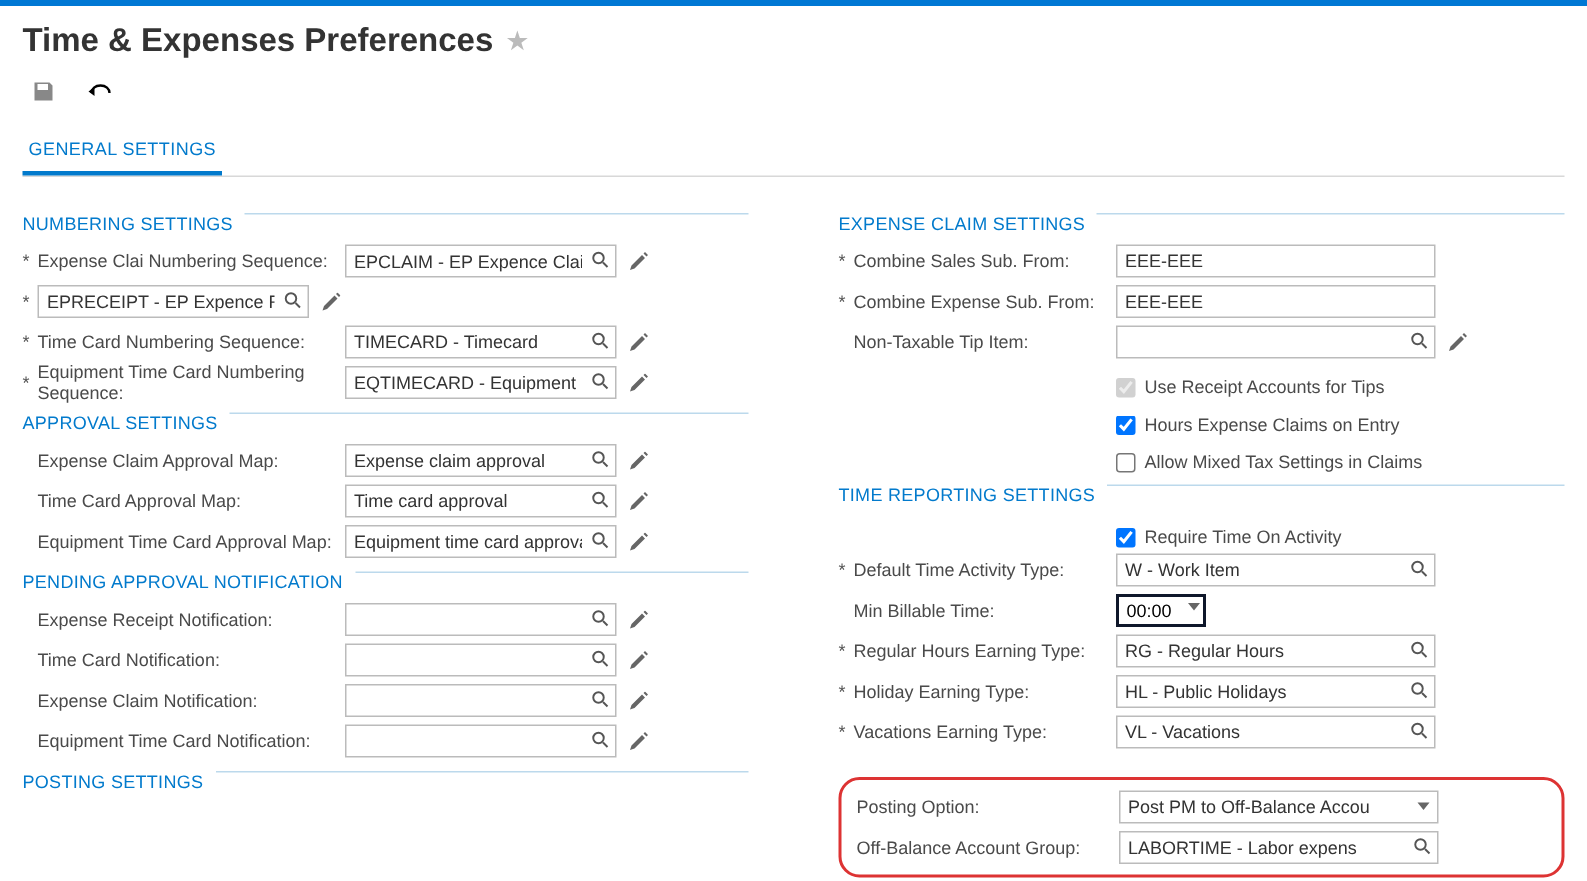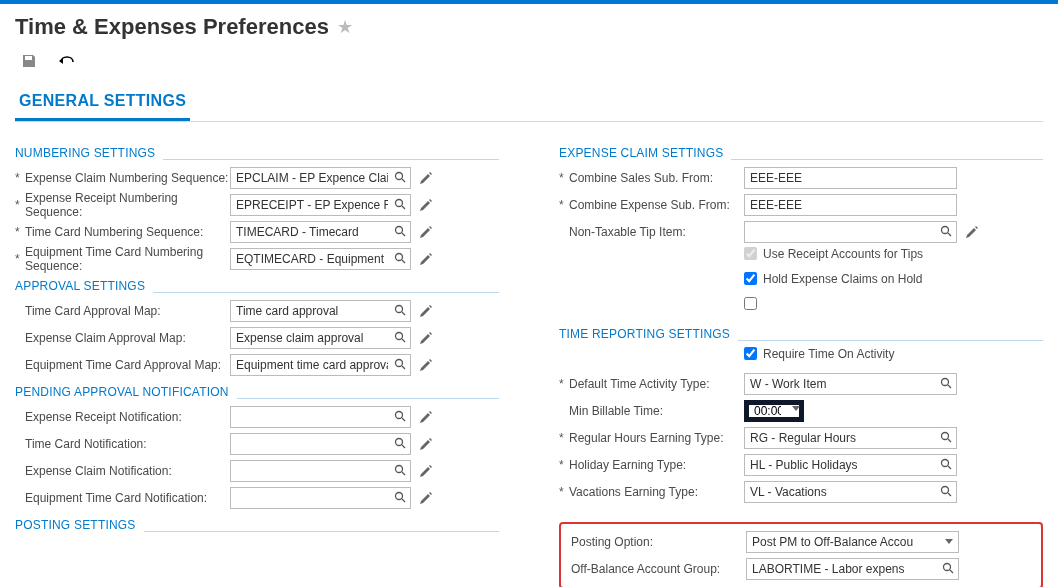--- a/index.html
+++ b/index.html
@@ -5,43 +5,43 @@
 *{box-sizing:border-box;margin:0;padding:0;font-family:Arial,Helvetica,sans-serif}
 body{background:#fff;font-size:12px;color:#333;overflow-x:hidden}
 .topbar{height:4px;background:#0078d4}
 .page{padding:10px 15px;width:1058px}
 .title-row{display:flex;align-items:center;gap:8px;margin-bottom:12px}
 .title{font-size:22px;color:#333;font-weight:700}
 .star{color:#bbb;font-size:18px;cursor:pointer}
 .toolbar{display:flex;gap:20px;margin-bottom:14px;padding-left:5px}
 .ticon{width:18px;height:18px;cursor:pointer;display:flex;align-items:center;justify-content:center}
 .tab-row{border-bottom:1px solid #d8d8d8;margin-bottom:16px}
-.tab{display:inline-block;padding:8px 4px;color:#027acc;font-size:16px;letter-spacing:.3px;border-bottom:3px solid #027acc;font-weight:700}
+.tab{display:inline-block;padding:8px 4px;color:#027acc;font-size:12px;letter-spacing:.3px;border-bottom:3px solid #027acc;font-weight:400}
 .columns{display:flex;gap:60px}
 .col{flex:1;min-width:0}
-.section-head{display:flex;align-items:flex-end;gap:8px;margin:8px 0 6px;color:#027acc;font-size:12px;letter-spacing:.2px}
+.section-head{display:flex;align-items:flex-start;gap:8px;margin:8px 0 6px;color:#027acc;font-size:12px;letter-spacing:.2px}
 .section-head .line{flex:1;height:1px;background:#bcd9ec}
 .field-row{display:flex;align-items:center;margin:3px 0;height:24px}
 .req{width:10px;color:#555}
 .lbl{width:205px;color:#4a4a4a}
 .lbl-r{width:175px;color:#4a4a4a}
 .input-wrap{position:relative;width:181px}
 .input-wrap input{width:100%;height:22px;border:1px solid #bbb;padding:2px 22px 2px 5px;font-size:12px;color:#333;background:#fff}
 .input-wrap .mag{position:absolute;right:4px;top:3px;width:14px;height:14px;cursor:pointer;display:flex;align-items:center;justify-content:center}
 .edit{width:16px;height:16px;margin-left:6px;cursor:pointer;display:flex;align-items:center;justify-content:center}
-.chk-row{display:flex;align-items:flex-start;margin:3px 0;height:22px;gap:6px}
+.chk-row{display:flex;align-items:flex-end;margin:3px 0;height:22px;gap:6px}
 .chk-row input[type=checkbox]{width:13px;height:13px}
 .chk-row .chklbl{color:#4a4a4a}
 .input-small{width:60px;position:relative}
-.input-small input{width:100%;height:22px;border:5px solid #0f172a;padding:2px 18px 2px 5px;font-size:12px}
+.input-small input{width:100%;height:22px;border:2px solid #0f172a;padding:2px 18px 2px 5px;font-size:12px}
 .caret{position:absolute;right:4px;top:6px;width:0;height:0;border-left:4px solid transparent;border-right:4px solid transparent;border-top:5px solid #666;cursor:pointer}
 .input-wrap-r{position:relative;width:213px}
 .input-wrap-r input{width:100%;height:22px;border:1px solid #bbb;padding:2px 12px 2px 5px;font-size:12px;color:#333;background:#fff}
 .input-wrap-r .mag{position:absolute;right:4px;top:3px;width:14px;height:14px;cursor:pointer;display:flex;align-items:center;justify-content:center}
-.redbox{border:2px solid #d33;border-radius:4px;padding:3px 6px 3px 0;margin-top:18px}
+.redbox{border:2px solid #d33;border-radius:14px;padding:3px 6px 3px 0;margin-top:18px}
 svg{display:block}
 .right-offset{margin-left:185px}
 </style>
 </head>
 <body>
 
 <div class="topbar"></div>
 <div class="page">
 
   <div class="title-row">
@@ -70,40 +70,39 @@
   <div class="columns">
     <div class="col">
 
       <div class="section-head">
           <span>NUMBERING SETTINGS</span>
           <div class="line"></div>
         </div>
 
       <div class="field-row">
         <span class="req">*</span>
-        <span class="lbl">Expense Claim Numbering Sequence:</span>
+        <span class="lbl">Expense Clai Numbering Sequence:</span>
         <div class="input-wrap">
           <input value="EPCLAIM - EP Expence Clai" style="">
           <span class="mag">
               <svg width="12" height="12" viewBox="0 0 12 12">
                 <circle cx="5" cy="5" r="3.5" fill="none" stroke="#555" stroke-width="1.3"></circle>
                 <line x1="8" y1="8" x2="11" y2="11" stroke="#555" stroke-width="1.3"></line>
               </svg>
             </span>
         </div>
         <span class="edit">
             <svg width="13" height="13" viewBox="0 0 13 13">
               <path fill="#666" d="M1 12l1-3 7-7 2 2-7 7-3 1zm9-11l2 2 1-1-2-2-1 1z"></path>
             </svg>
           </span>
       </div>
 
       <div class="field-row">
         <span class="req">*</span>
-        <span class="lbl">Expense Receipt Numbering Sequence:</span>
         <div class="input-wrap"><input value="EPRECEIPT - EP Expence R" style=""><span class="mag">
               <svg width="12" height="12" viewBox="0 0 12 12">
                 <circle cx="5" cy="5" r="3.5" fill="none" stroke="#555" stroke-width="1.3"></circle>
                 <line x1="8" y1="8" x2="11" y2="11" stroke="#555" stroke-width="1.3"></line>
               </svg>
             </span></div>
         <span class="edit">
             <svg width="13" height="13" viewBox="0 0 13 13">
               <path fill="#666" d="M1 12l1-3 7-7 2 2-7 7-3 1zm9-11l2 2 1-1-2-2-1 1z"></path>
             </svg>
@@ -143,38 +142,38 @@
       </div>
 
       <div class="section-head">
           <span>APPROVAL SETTINGS</span>
           <div class="line"></div>
         </div>
 
 
       <div class="field-row">
         <span class="req"></span>
+        <span class="lbl">Expense Claim Approval Map:</span>
+        <div class="input-wrap"><input value="Expense claim approval" style=""><span class="mag">
+              <svg width="12" height="12" viewBox="0 0 12 12">
+                <circle cx="5" cy="5" r="3.5" fill="none" stroke="#555" stroke-width="1.3"></circle>
+                <line x1="8" y1="8" x2="11" y2="11" stroke="#555" stroke-width="1.3"></line>
+              </svg>
+            </span></div>
+        <span class="edit">
+            <svg width="13" height="13" viewBox="0 0 13 13">
+              <path fill="#666" d="M1 12l1-3 7-7 2 2-7 7-3 1zm9-11l2 2 1-1-2-2-1 1z"></path>
+            </svg>
+          </span>
+      </div>
+
+      <div class="field-row">
+        <span class="req"></span>
         <span class="lbl">Time Card Approval Map:</span>
         <div class="input-wrap"><input value="Time card approval" style=""><span class="mag">
-              <svg width="12" height="12" viewBox="0 0 12 12">
-                <circle cx="5" cy="5" r="3.5" fill="none" stroke="#555" stroke-width="1.3"></circle>
-                <line x1="8" y1="8" x2="11" y2="11" stroke="#555" stroke-width="1.3"></line>
-              </svg>
-            </span></div>
-        <span class="edit">
-            <svg width="13" height="13" viewBox="0 0 13 13">
-              <path fill="#666" d="M1 12l1-3 7-7 2 2-7 7-3 1zm9-11l2 2 1-1-2-2-1 1z"></path>
-            </svg>
-          </span>
-      </div>
-
-      <div class="field-row">
-        <span class="req"></span>
-        <span class="lbl">Expense Claim Approval Map:</span>
-        <div class="input-wrap"><input value="Expense claim approval" style=""><span class="mag">
               <svg width="12" height="12" viewBox="0 0 12 12">
                 <circle cx="5" cy="5" r="3.5" fill="none" stroke="#555" stroke-width="1.3"></circle>
                 <line x1="8" y1="8" x2="11" y2="11" stroke="#555" stroke-width="1.3"></line>
               </svg>
             </span></div>
         <span class="edit">
             <svg width="13" height="13" viewBox="0 0 13 13">
               <path fill="#666" d="M1 12l1-3 7-7 2 2-7 7-3 1zm9-11l2 2 1-1-2-2-1 1z"></path>
             </svg>
           </span>
@@ -306,24 +305,25 @@
             </svg>
           </span>
       </div>
 
       <div class="chk-row right-offset">
         <input type="checkbox" checked="" disabled="" style="">
         <span class="chklbl">Use Receipt Accounts for Tips</span>
       </div>
       <div class="chk-row right-offset">
         <input type="checkbox" checked="" style="">
-        <span class="chklbl">Hold Expense Claims on Hold</span>
+        <span class="chklbl">Hours Expense Claims on Entry</span>
       </div>
       <div class="chk-row right-offset">
         <input type="checkbox" style="">
+        <span class="chklbl">Allow Mixed Tax Settings in Claims</span>
       </div>
 
       <div class="section-head">
           <span>TIME REPORTING SETTINGS</span>
           <div class="line"></div>
         </div>
 
       <div class="chk-row right-offset">
         <input type="checkbox" checked="" style="">
         <span class="chklbl">Require Time On Activity</span>

